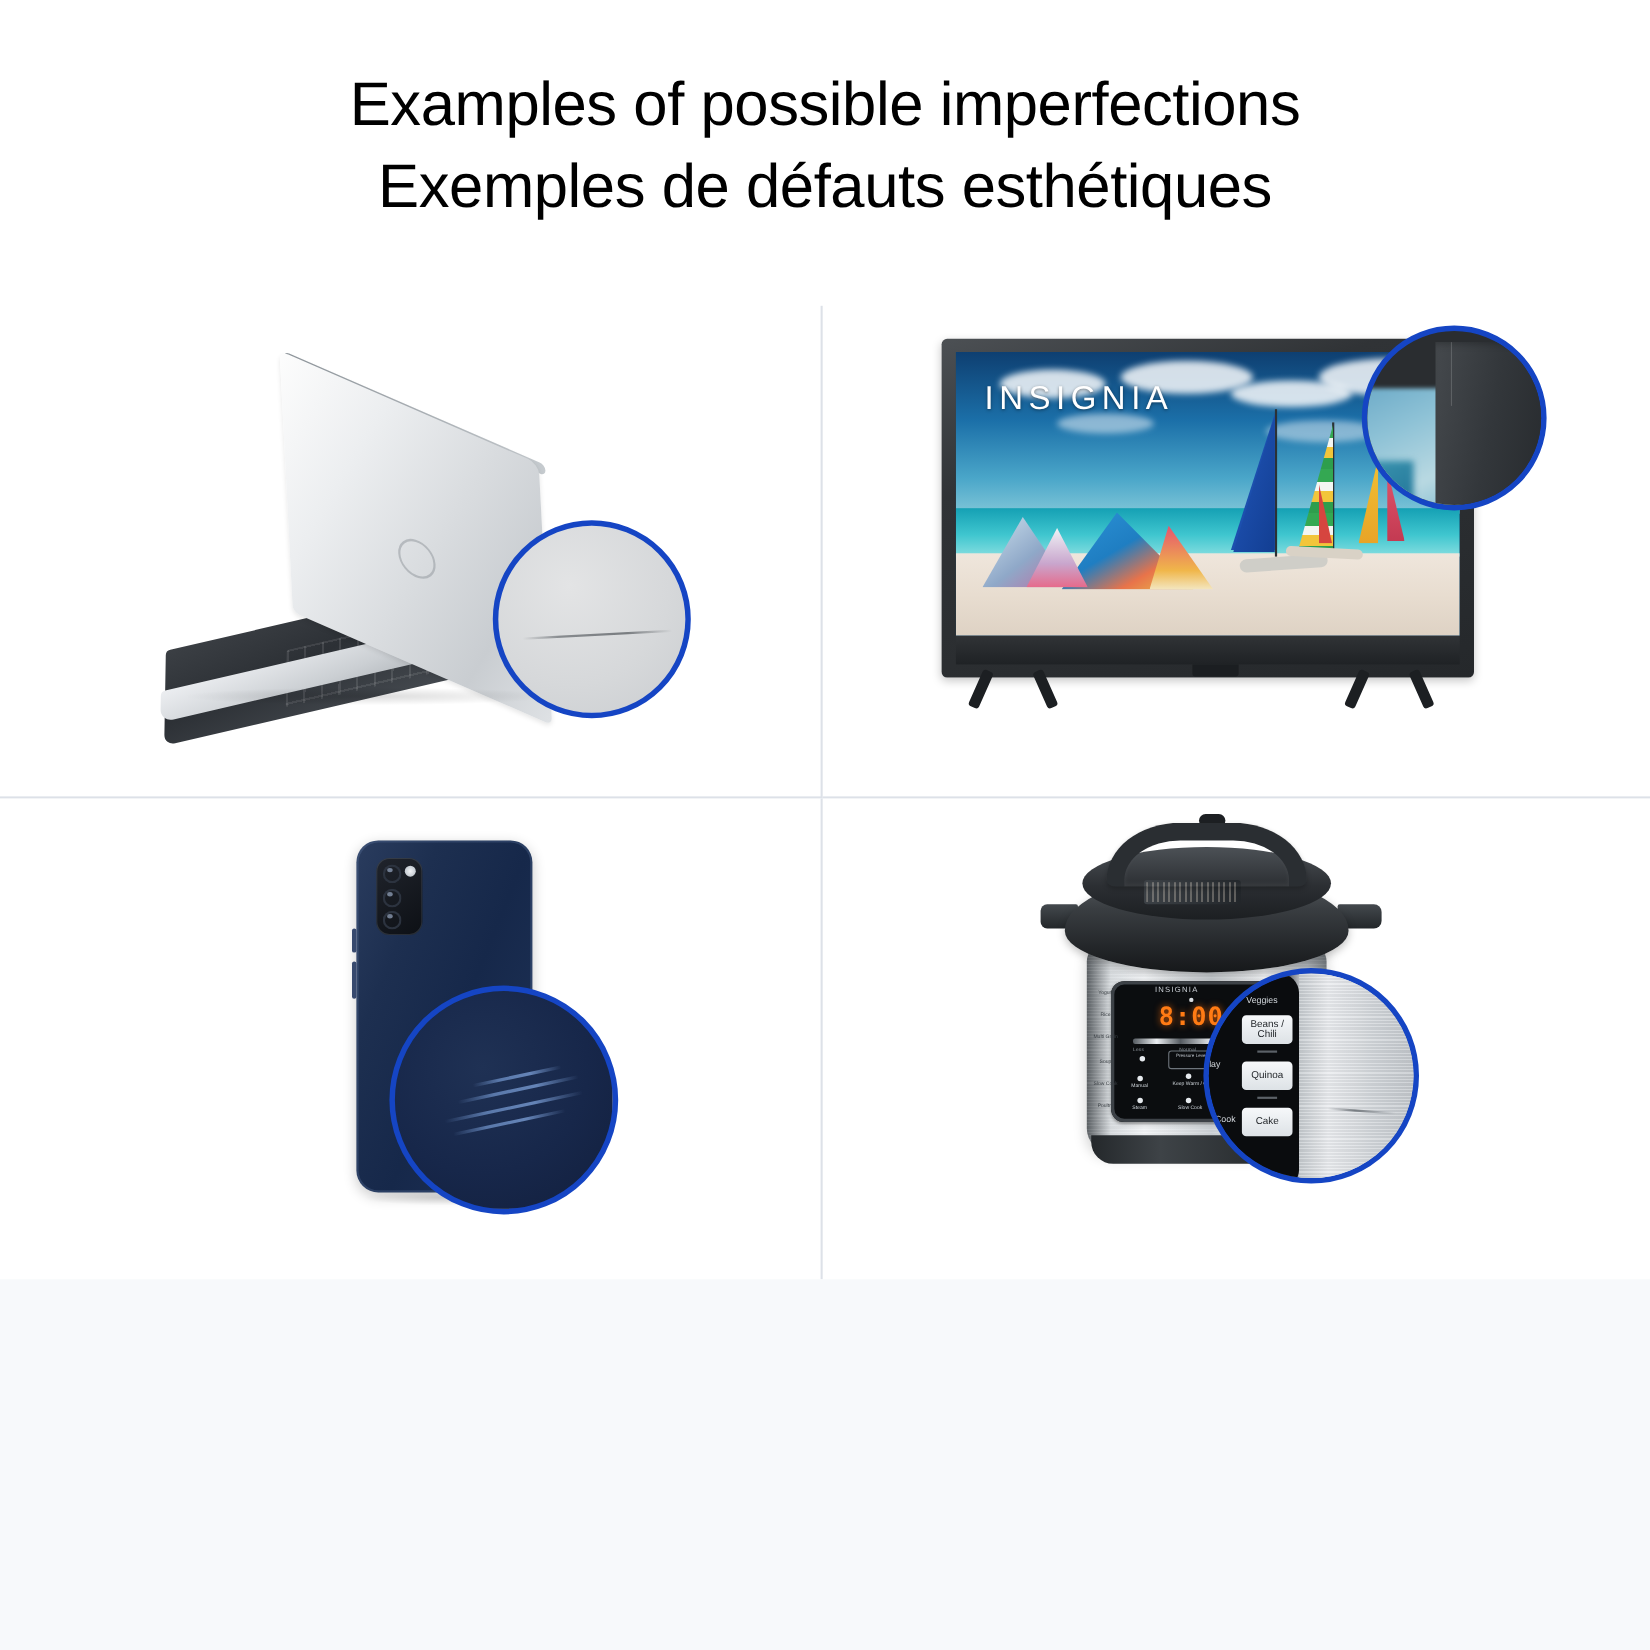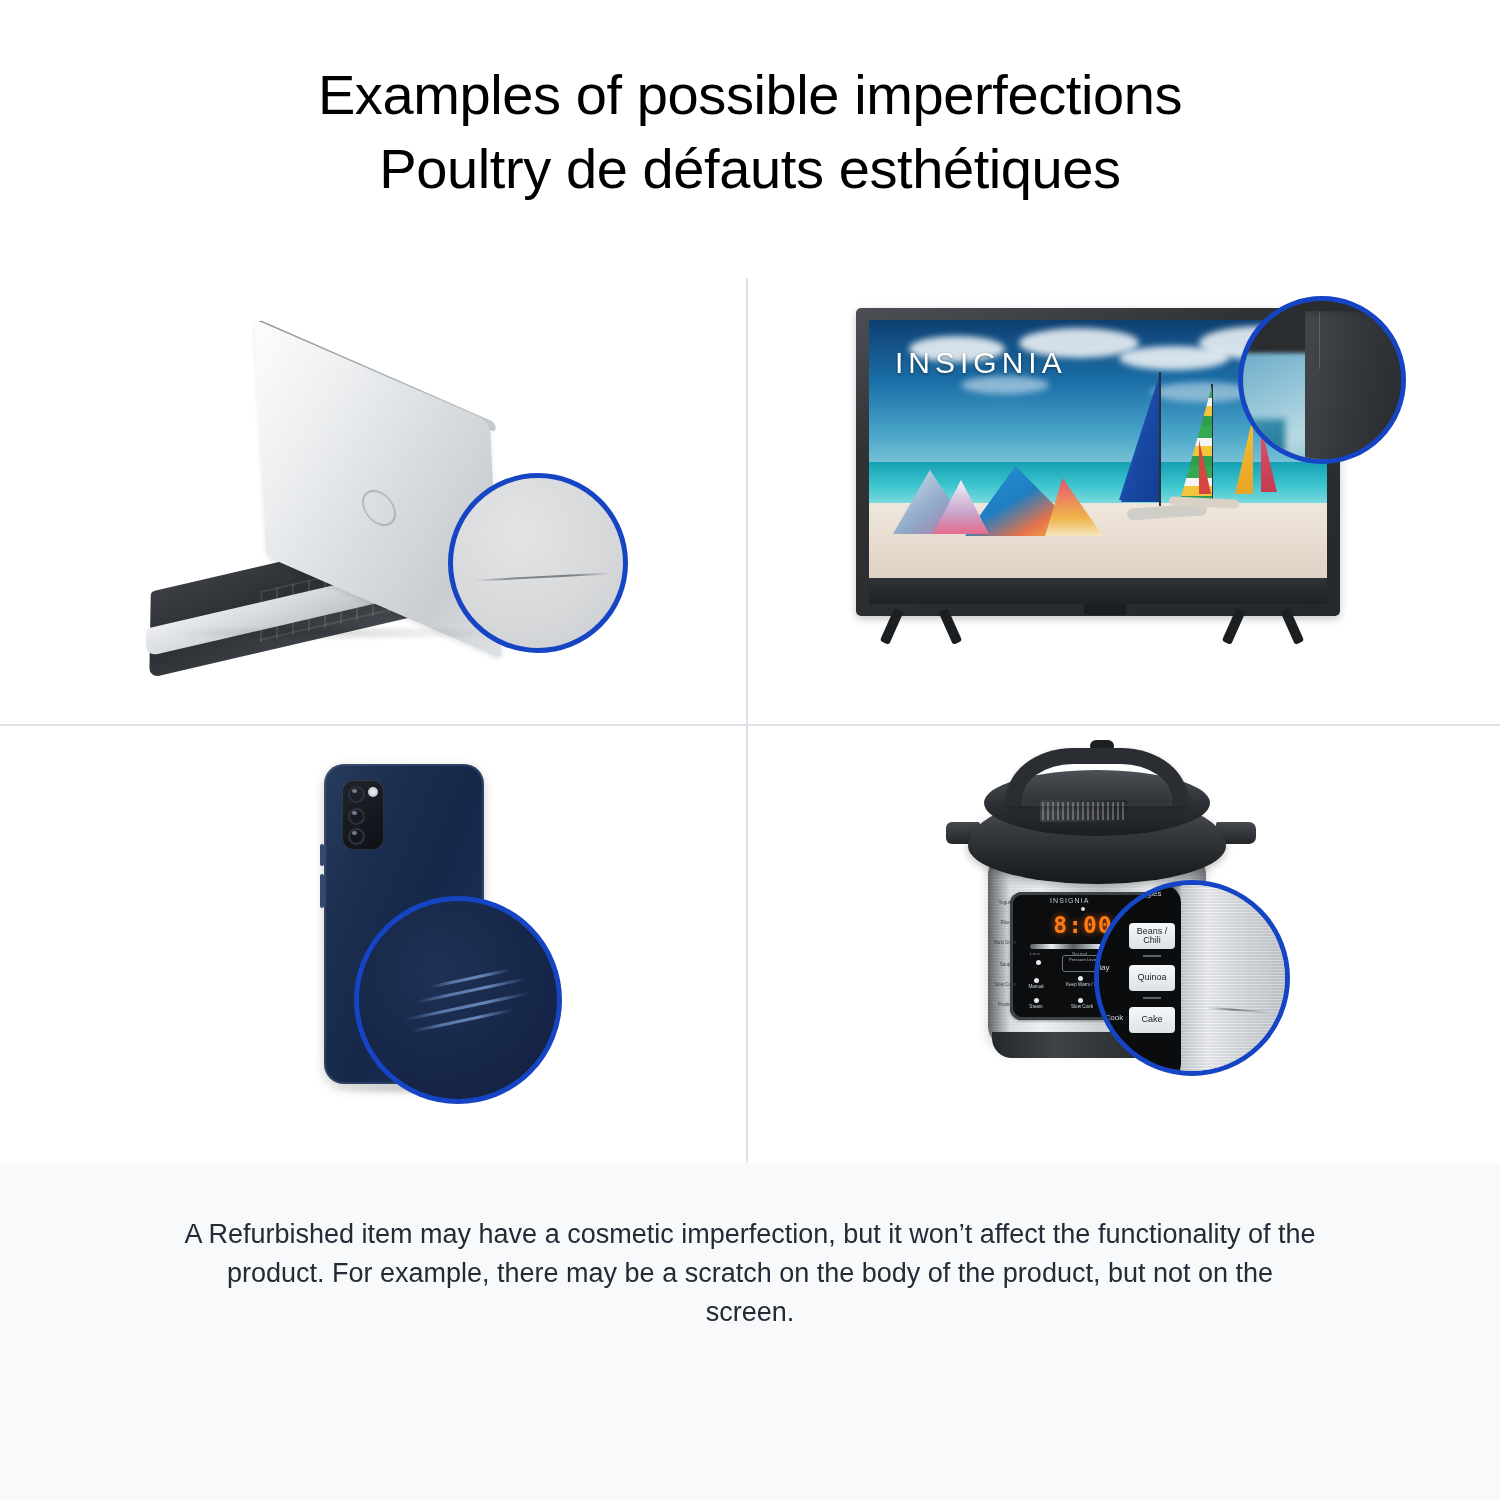--- a/index.html
+++ b/index.html
@@ -722,21 +722,21 @@
     color: #232b36;
     margin: 0;
   }
   .para + .para { margin-top: 34px; }
 </style>
 </head>
 <body>
 
 <div class="header">
   <div class="title-line">Examples of possible imperfections</div>
-  <div class="title-line">Poultry de défauts esthétiques</div>
+  <div class="title-line">Exemples de défauts esthétiques</div>
 </div>
 
 <div class="grid">
 
   <div class="cell b-right b-bottom">
     <div class="stage">
       <div class="lap-wrap">
         <div class="lap-base"></div>
         <div class="lap-keys"></div>
         <div class="lap-base-lip"></div>
@@ -893,29 +893,28 @@
           <div class="ck-sidebtn" style="top:80px;">Quinoa</div>
           <div class="ck-sep" style="top:97px;"></div>
           <div class="ck-sidebtn" style="top:100px;">Cake</div>
         </div>
 
         <div class="magnifier mag-cooker">
           <div class="mag-ck-panel"></div>
           <div class="mag-ck-steel"></div>
           <div class="mag-ck-lbl" style="left:-10px; top:78px;">Delay</div>
           <div class="mag-ck-lbl" style="left:-14px; top:128px;">Slow Cook</div>
-          <div class="mag-ck-lbl" style="left:34px;  top:4px;">Veggies</div>
+          <div class="mag-ck-lbl" style="left:34px;  top:20px;">Veggies</div>
           <div class="mag-ck-btn" style="top:38px;">Beans / Chili</div>
           <div class="mag-ck-sep" style="top:70px;"></div>
           <div class="mag-ck-btn" style="top:80px;">Quinoa</div>
           <div class="mag-ck-sep" style="top:112px;"></div>
           <div class="mag-ck-btn" style="top:122px;">Cake</div>
           <div class="mag-scratch"></div>
         </div>
       </div>
     </div>
   </div>
 
 </div>
 
 <div class="footer">
-  <p class="para">A Refurbished item may have a cosmetic imperfection, but it won’t affect the functionality of the product. For example, there may be a scratch on the body of the product, but not on the screen.</p>
 </div>
 
 </body></html>

